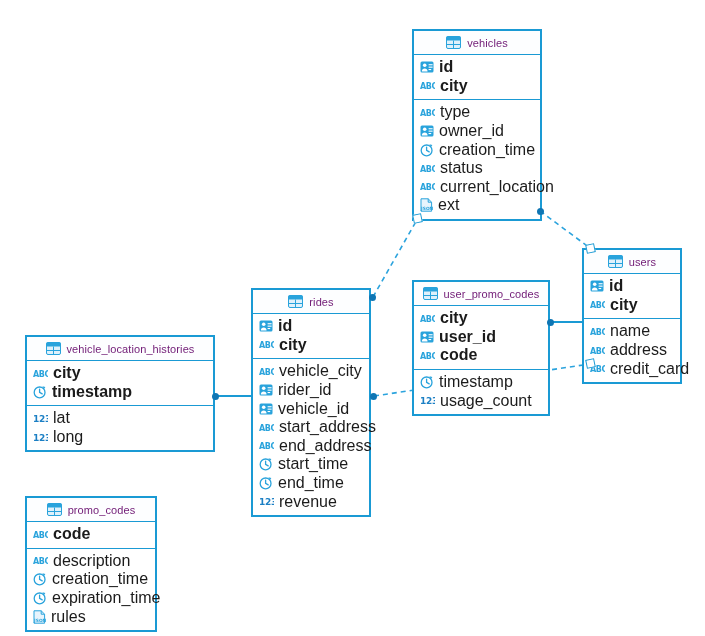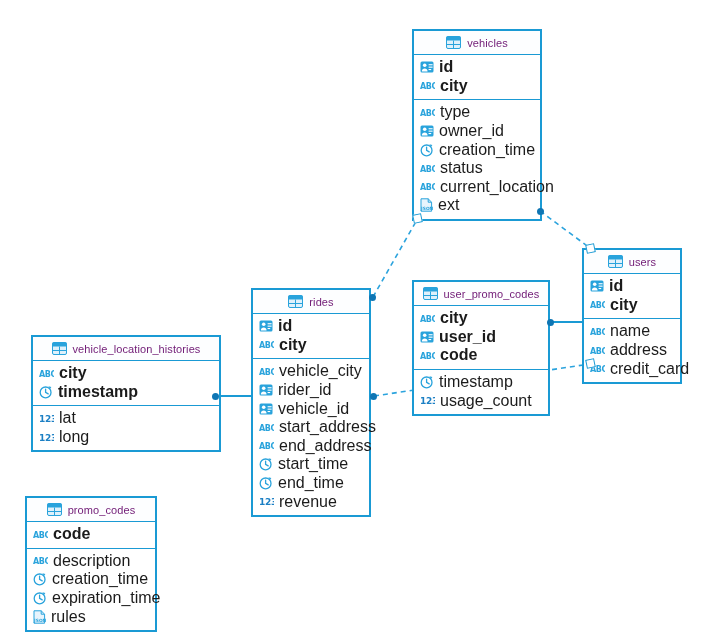--- a/index.html
+++ b/index.html
@@ -465,21 +465,21 @@
           <div class="field-row">
             <span class="icon">
               <svg width="15" height="11" viewBox="0 0 15 11">
                 <text x="0" y="9" font-family="DejaVu Sans, sans-serif" font-size="9" font-weight="bold" fill="#1b7fc4" letter-spacing="-0.3">123</text>
               </svg>
             </span>
             <span class="field-name">revenue</span>
           </div>
         </div>
       </div>
-      <div class="table-node" style="left: 25px; top: 335px; width: 190px; margin-left: 6px;">
+      <div class="table-node" style="left: 25px; top: 335px; width: 190px;">
         <div class="tbl-header">
           <span class="icon">
             <svg width="15" height="13" viewBox="0 0 15 13">
               <rect x="0.5" y="0.5" width="14" height="12" rx="1.5" fill="#dff1fb" stroke="#29a3dc"></rect>
               <rect x="0.5" y="0.5" width="14" height="4" fill="#29a3dc"></rect>
               <rect x="7" y="4.5" width="1" height="8" fill="#29a3dc"></rect>
               <rect x="0.5" y="8" width="14" height="1" fill="#29a3dc"></rect>
             </svg>
           </span>
           <span class="tbl-title">vehicle_location_histories</span>

